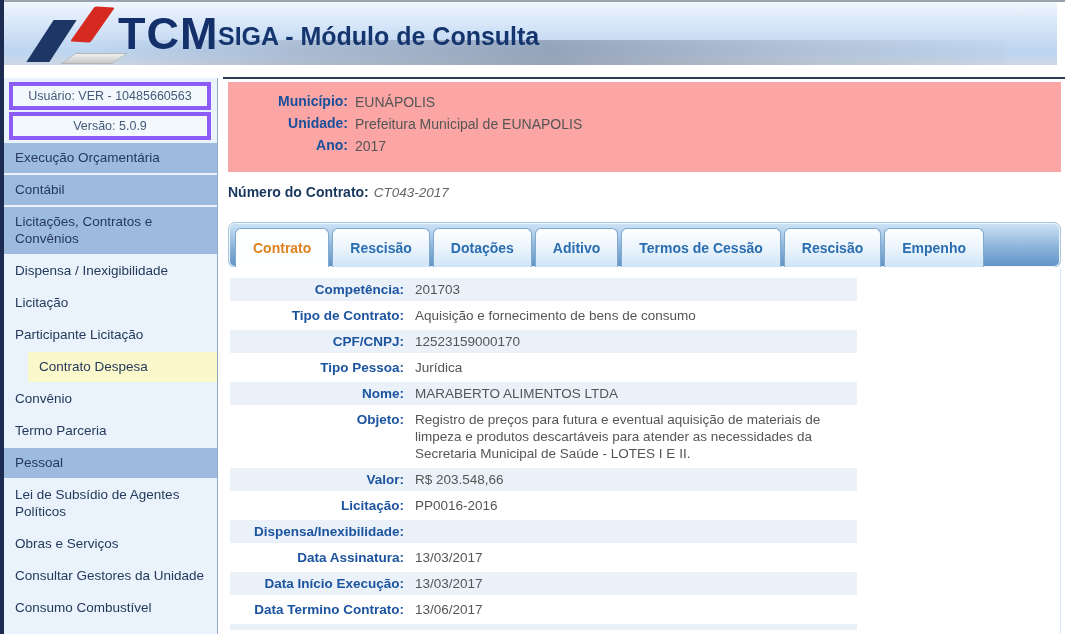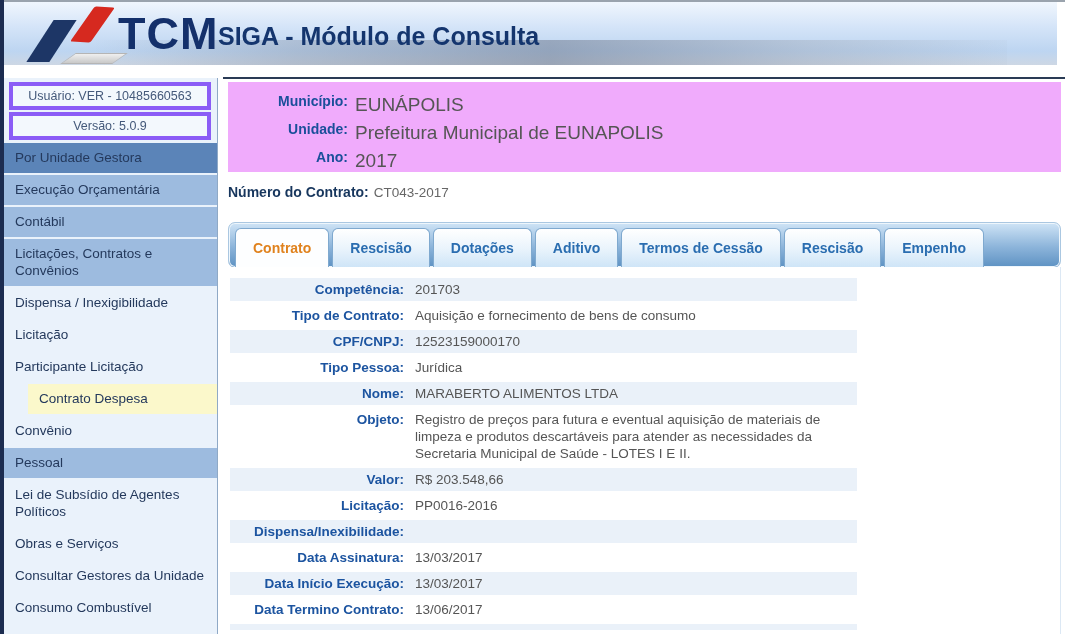--- a/index.html
+++ b/index.html
@@ -38,28 +38,28 @@
   .mi { padding:6px 8px 7px 11px; font-size:13.5px; color:#24395c; margin-bottom:2px;
         line-height:17px; cursor:pointer; }
   .mi.section-dark { background:#5b84b8; }
   .mi.section      { background:#9dbbdf; }
   .mi.item         { background:transparent; }
   .mi.item-selected{ background:#fbf8cb;margin-left:24px; }
 
   
   .main-divider { position:absolute; left:223px; top:77px; right:0; height:2px; background:#2a3b55; }
   .context-box { position:absolute; left:228px; top:82px; width:833px; height:90px;
-                 background:#f0abfc; padding-top:11px; }
+                 background:#fca5a5; padding-top:11px; }
   .ctx-row { display:flex; margin-bottom:5px; }
   .ctx-label { width:120px; text-align:right; font-weight:bold; color:#1a4f9a; font-size:14px; }
-  .ctx-value { margin-left:7px; color:#555; font-size:19px; padding-top:1px; }
+  .ctx-value { margin-left:7px; color:#555; font-size:14px; padding-top:1px; }
 
   .contract-line { position:absolute; left:228px; top:184px; font-size:14px; }
   .cl-label { font-weight:bold; color:#17365d; }
-  .cl-value { color:#666; font-size:13.5px; margin-left:5px; }
+  .cl-value { color:#666; font-size:13.5px; margin-left:5px;font-style:italic; }
 
   
   .tabstrip { position:absolute; left:228px; top:222px; width:833px; height:46px;
               border-radius:7px; border:1px solid #aac7e1;
               background:linear-gradient(180deg,#cfe4f6 0%,#8cb4da 55%,#5e92c3 100%);
               box-shadow:inset 0 0 0 1px #eef6fc; padding:5px 17px 0 6px;
               display:flex; gap:3px; }
   .tab { border:1px solid #7fa9cf; border-bottom:none; border-radius:6px 6px 0 0;
          background:linear-gradient(180deg,#ffffff 0%,#eaf4fc 50%,#cde4f7 100%);
          color:#2a6db0; font-weight:bold; font-size:14px; padding:0 17px;
@@ -92,29 +92,29 @@
       <span class="lg-gray"></span>
       <span class="lg-text">TCM</span>
     </div>
     <div class="app-title">SIGA - Módulo de Consulta</div>
   </header>
 
   <aside>
     <div class="info-chip">Usuário: VER - 10485660563</div>
     <div class="info-chip">Versão: 5.0.9</div>
     <nav id="menu">
-        <div class="mi section-dark">Por Unidade Gestora</div>
         <div class="mi section">Execução Orçamentária</div>
         <div class="mi section">Contábil</div>
         <div class="mi section">Licitações, Contratos e Convênios</div>
         <div class="mi item">Dispensa / Inexigibilidade</div>
         <div class="mi item">Licitação</div>
         <div class="mi item">Participante Licitação</div>
         <div class="mi item-selected">Contrato Despesa</div>
         <div class="mi item">Convênio</div>
+        <div class="mi item">Termo Parceria</div>
         <div class="mi section">Pessoal</div>
         <div class="mi item">Lei de Subsídio de Agentes Políticos</div>
         <div class="mi item">Obras e Serviços</div>
         <div class="mi item">Consultar Gestores da Unidade</div>
         <div class="mi item">Consumo Combustível</div>
       </nav>
   </aside>
 
   <div class="main-divider"></div>
 

